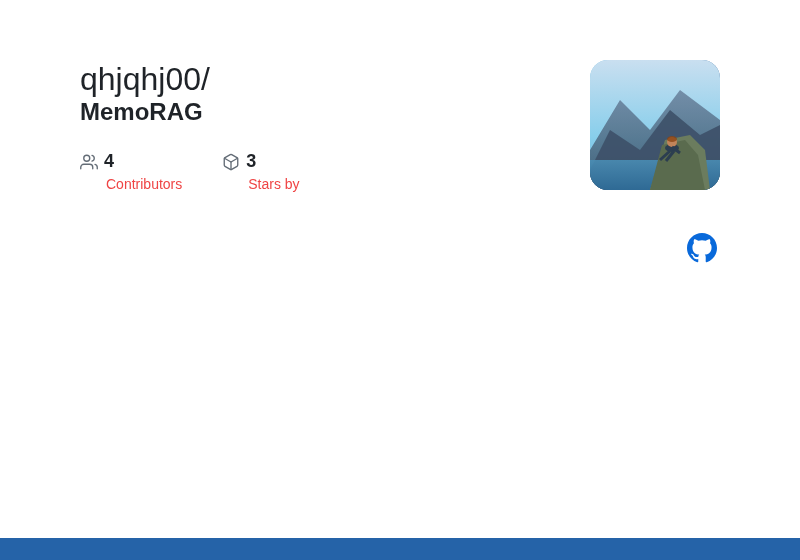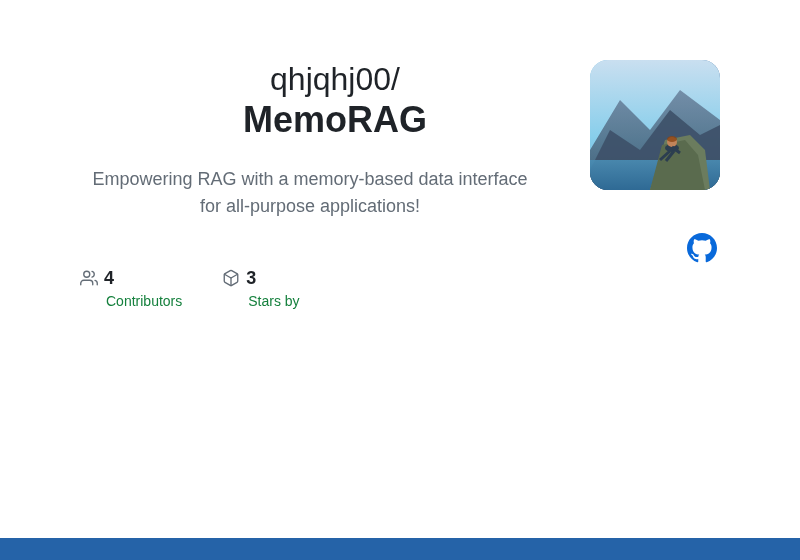--- a/index.html
+++ b/index.html
@@ -15,21 +15,20 @@
       font-family: -apple-system, BlinkMacSystemFont, "Segoe UI", Helvetica, Arial, sans-serif;
       overflow: hidden;
       position: relative;
     }
 
     .main-container {
       display: flex;
       flex-direction: column;
       height: 100%;
       padding: 60px 80px 10px 80px;
-      text-align: center;
     }
 
     .content-row {
       display: flex;
       justify-content: space-between;
       align-items: flex-start;
       width: 100%;
     }
 
     .left-content {
@@ -39,21 +38,21 @@
 
     .repo-owner {
       font-size: 32px;
       font-weight: 400;
       color: #1f2328;
       line-height: 1.2;
       margin-bottom: 0;
     }
 
     .repo-name {
-      font-size: 36px;
+      font-size: 24px;
       font-weight: 700;
       color: #1f2328;
       line-height: 1.2;
       margin-bottom: 24px;
     }
 
     .repo-description {
       font-size: 18px;
       color: #636c76;
       line-height: 1.5;
@@ -81,21 +80,21 @@
     }
 
     .stat-value {
       font-size: 18px;
       font-weight: 600;
       color: #1f2328;
     }
 
     .stat-label {
       font-size: 14px;
-      color: #15803d;
+      color: #ef4444;
       padding-left: 26px;
     }
 
     .right-content {
       display: flex;
       flex-direction: column;
       align-items: flex-end;
       gap: 20px;
     }
 
@@ -148,21 +147,20 @@
     }
   </style>
 </head>
 <body>
 
 <div class="main-container">
   <div class="content-row">
     <div class="left-content">
       <div class="repo-owner">qhjqhj00/</div>
       <div class="repo-name">MemoRAG</div>
-      <div class="repo-description">Empowering RAG with a memory-based data interface for all-purpose applications!</div>
 
       <div class="stats-row">
 
         <div class="stat-item">
           <div class="stat-top">
             <svg class="icon-svg" viewBox="0 0 24 24">
               <path d="M17 21v-2a4 4 0 0 0-4-4H5a4 4 0 0 0-4 4v2"></path>
               <circle cx="9" cy="7" r="4"></circle>
               <path d="M23 21v-2a4 4 0 0 0-3-3.87"></path>
               <path d="M16 3.13a4 4 0 0 1 0 7.75"></path>

